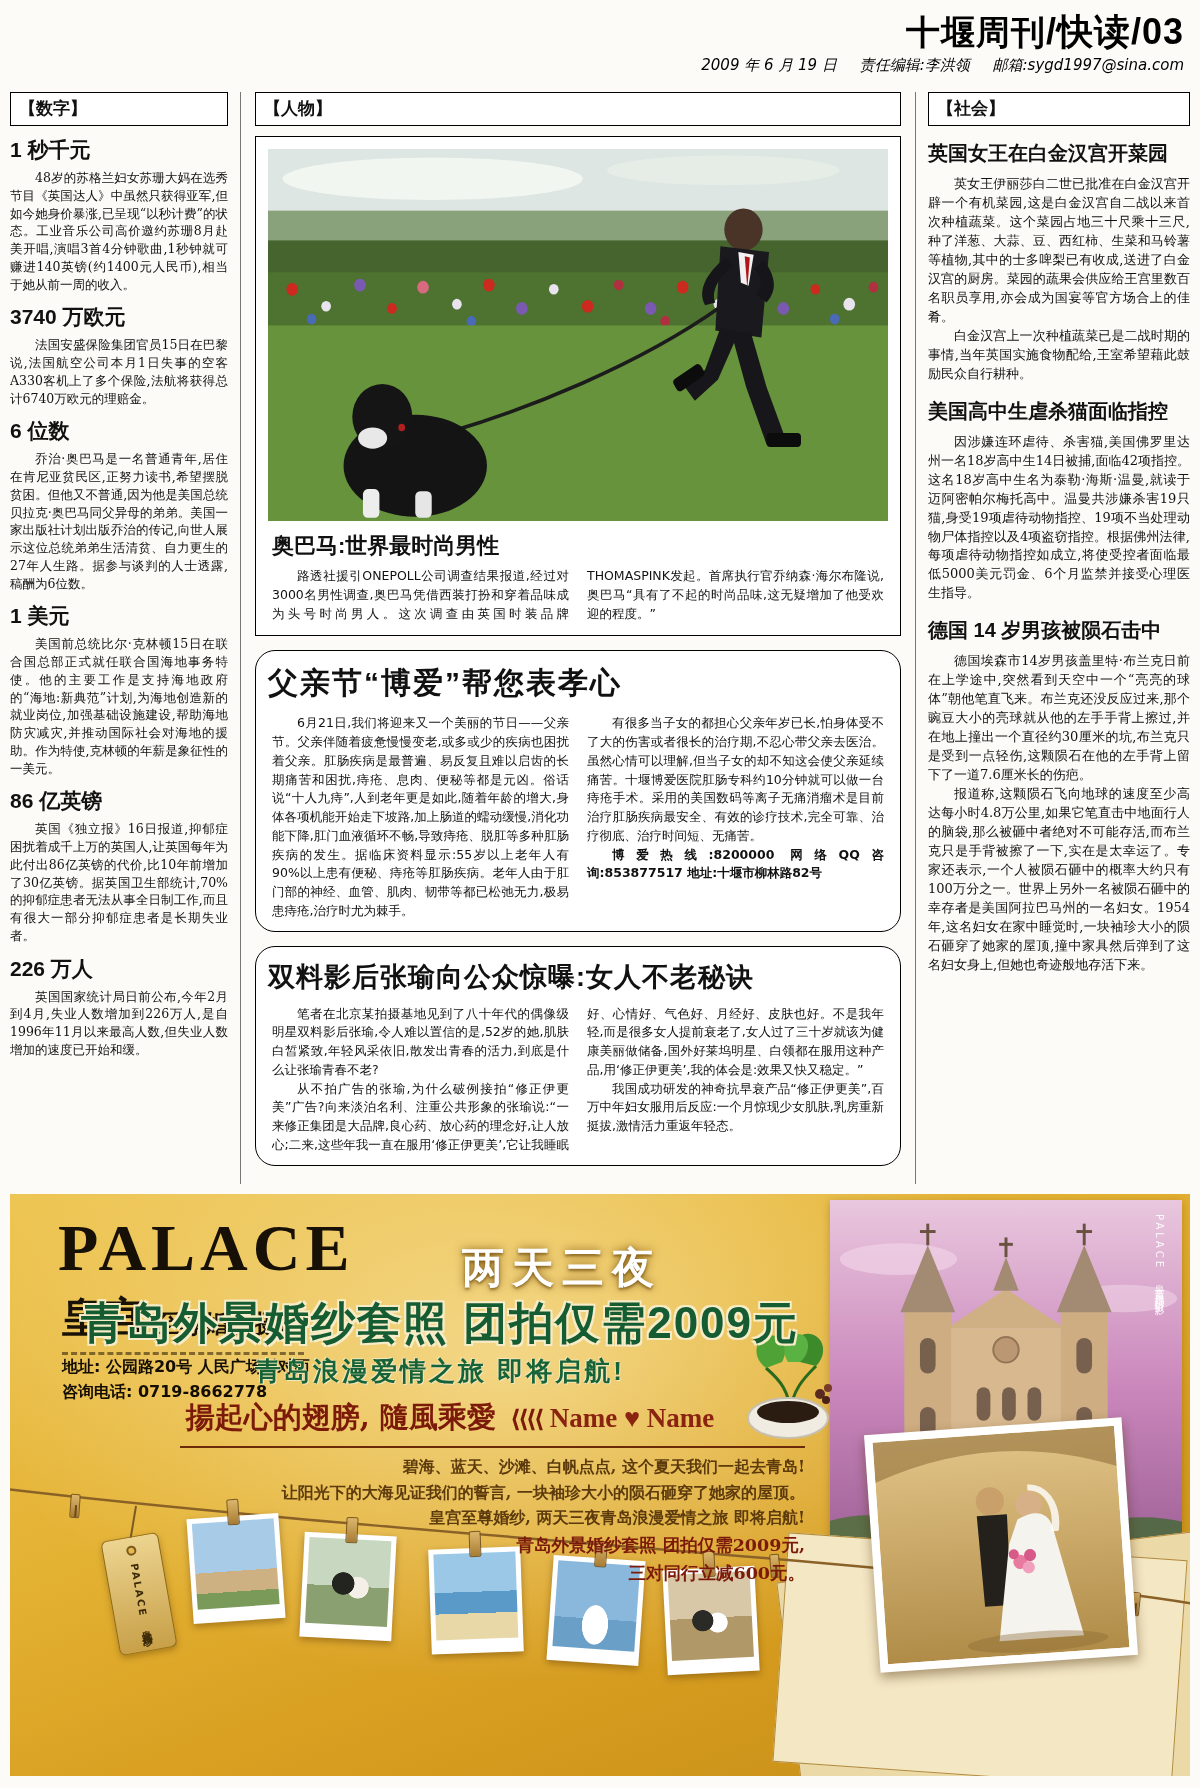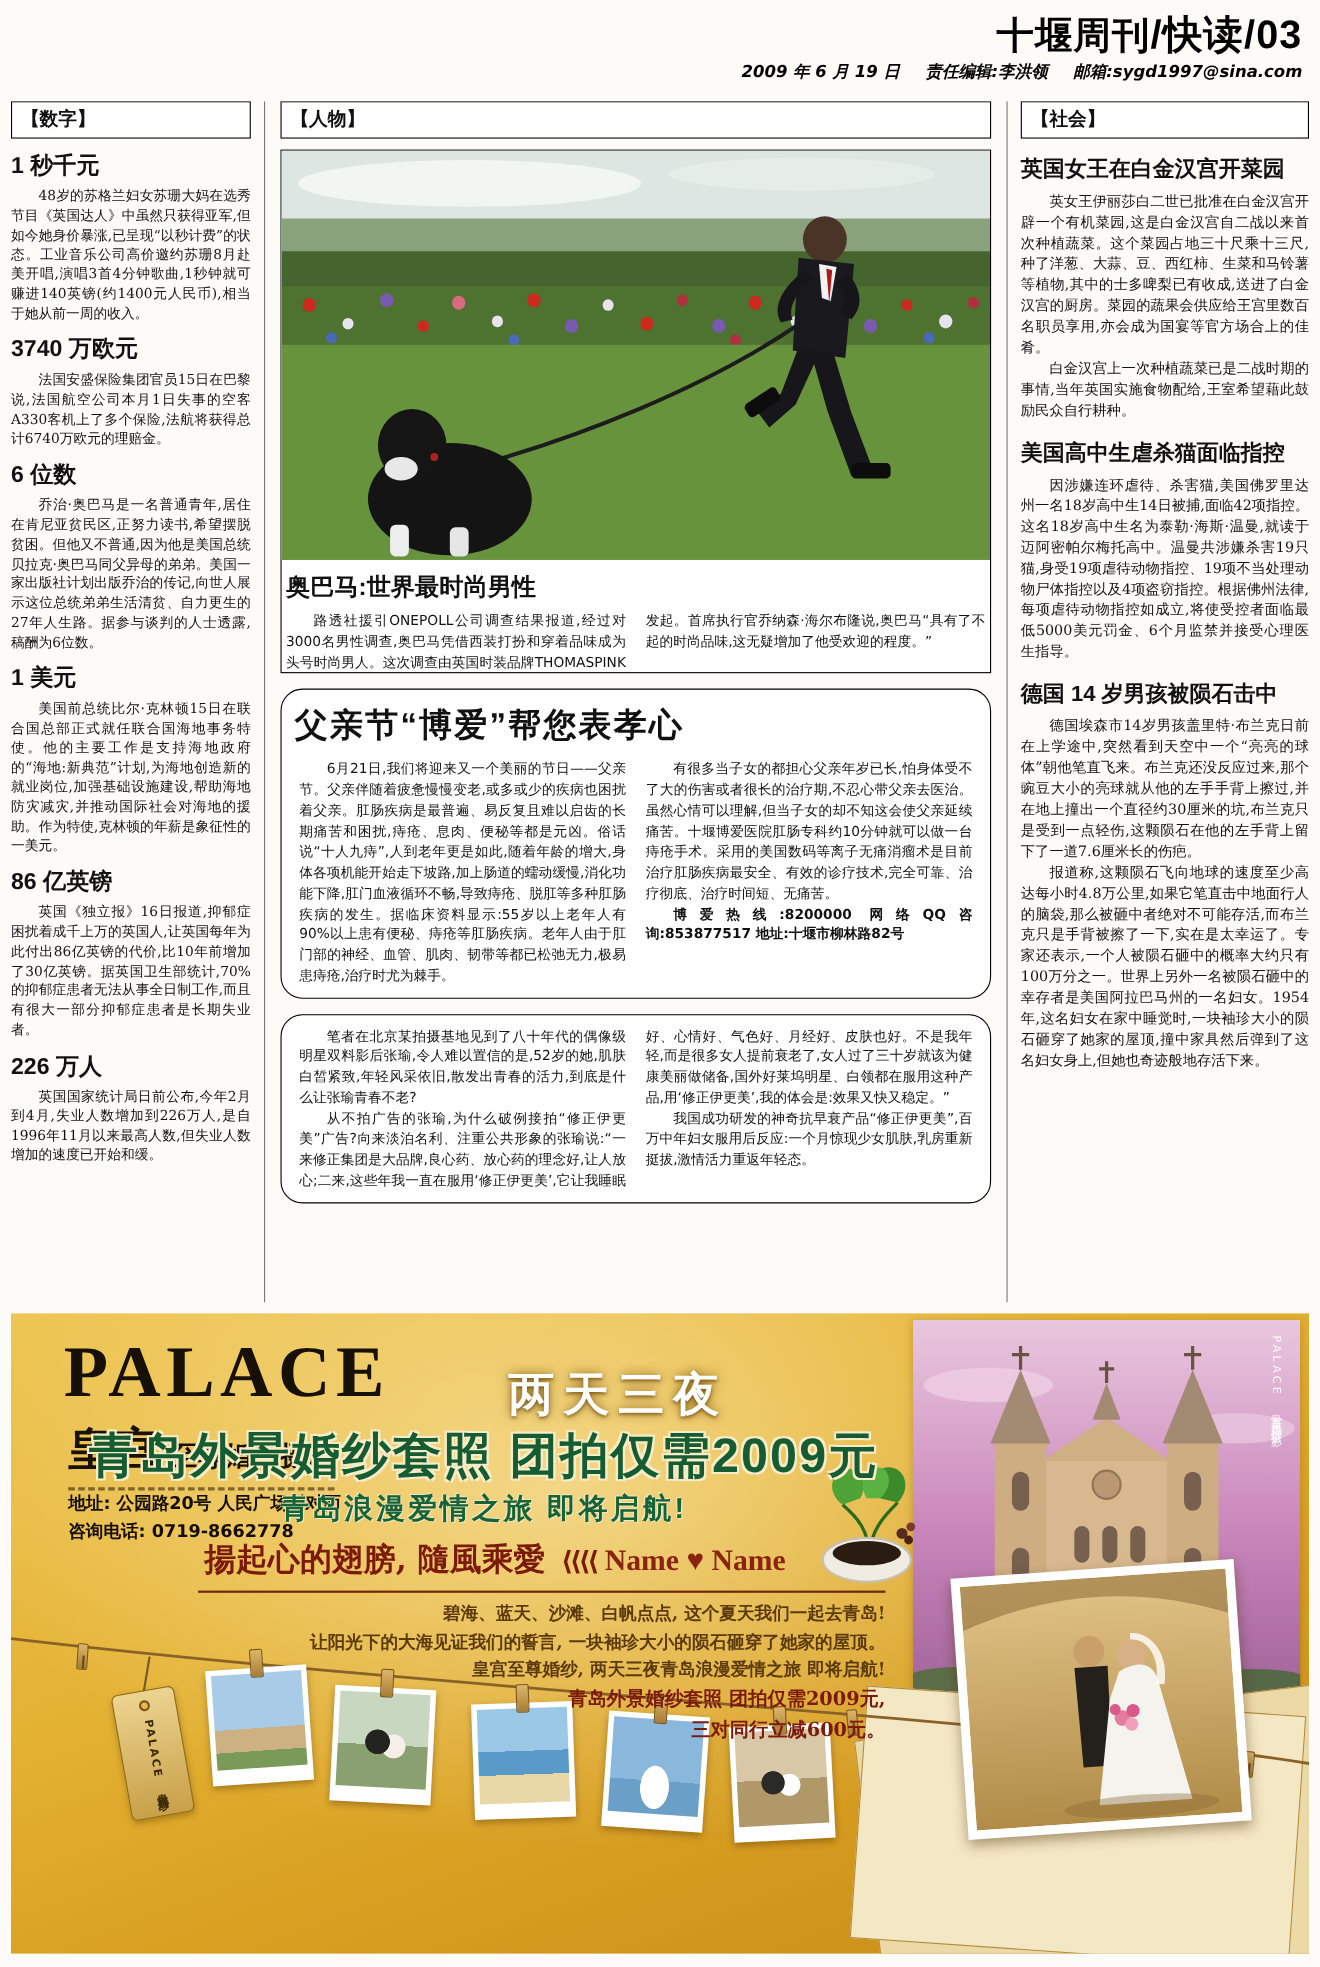--- a/index.html
+++ b/index.html
@@ -3,38 +3,38 @@
 <meta charset="utf-8">
 <style>
   * { margin:0; padding:0; box-sizing:border-box; }
   body { width:1200px; height:1788px; background:#fcfbf8; font-family:"DejaVu Sans",sans-serif; color:#111; overflow:hidden; }
 
   
   .page-header { position:relative; height:92px; }
   .masthead { position:absolute; right:16px; top:8px; font-family:"Liberation Sans",sans-serif; font-size:34px; letter-spacing:1px; color:#000; }
   .masthead .mh-light { font-weight:600; }
   .masthead .mh-heavy { font-weight:900; font-size:36px; }
-  .dateline { position:absolute; right:16px; top:56px; font-style:italic; font-weight:bold; font-size:15px; color:#000; }
+  .dateline { position:absolute; right:16px; top:56px; font-style:italic; font-weight:normal; font-size:15px; color:#000; }
   .dateline span { margin-left:18px; }
 
   
   .content { display:flex; margin:0 10px; height:1092px; overflow:hidden; }
   .col-left  { width:230px; padding-right:12px; }
   .col-mid   { width:676px; padding:0 14px; border-left:1px solid #777; border-right:1px solid #777; }
   .col-right { flex:1; padding-left:12px; }
 
   .section-label { border:1.5px solid #000; padding:4px 8px 5px; font-family:"Liberation Sans",sans-serif; font-weight:bold; font-size:17px; margin-bottom:10px; background:#fff; }
 
   
   .digit-heading { font-family:"Liberation Sans",sans-serif; font-weight:bold; font-size:21px; margin:10px 0 5px; }
   .digit-body { font-family:"DejaVu Serif",serif; font-size:12.5px; line-height:1.42; text-align:justify; text-indent:2em; }
 
   
   .box { border:1.5px solid #000; padding:10px 12px; background:#fff; }
-  .obama-box { padding:0; }
+  .obama-box { padding:12px; }
   .obama-photo { width:100%; height:372px; overflow:hidden; background:#cfd8cd; }
   .obama-photo svg { display:block; width:100%; height:100%; }
   .obama-caption { font-family:"Liberation Sans",sans-serif; font-weight:bold; font-size:22px; margin:10px 4px 6px; }
   .mid-body { font-size:12.5px; line-height:1.5; text-align:justify; padding:0 4px; }
   .two-col { columns:2; column-gap:18px; }
   .mid-body p { text-indent:2em; margin:0; }
   .father-box, .zy-box { margin-top:14px;border-radius:20px; }
   .father-title { font-family:"Liberation Sans",sans-serif; font-weight:900; font-size:30px; letter-spacing:2px; margin:2px 0 10px; }
   .zy-title { font-family:"Liberation Sans",sans-serif; font-weight:900; font-size:27px; letter-spacing:1px; margin:2px 0 10px; }
   .hotline { font-weight:bold; }
@@ -213,20 +213,21 @@
     <article class="box father-box">
       <h2 class="father-title">父亲节“博爱”帮您表孝心</h2>
       <div class="mid-body two-col">
         <p>6月21日,我们将迎来又一个美丽的节日——父亲节。父亲伴随着疲惫慢慢变老,或多或少的疾病也困扰着父亲。肛肠疾病是最普遍、易反复且难以启齿的长期痛苦和困扰,痔疮、息肉、便秘等都是元凶。俗话说“十人九痔”,人到老年更是如此,随着年龄的增大,身体各项机能开始走下坡路,加上肠道的蠕动缓慢,消化功能下降,肛门血液循环不畅,导致痔疮、脱肛等多种肛肠疾病的发生。据临床资料显示:55岁以上老年人有90%以上患有便秘、痔疮等肛肠疾病。老年人由于肛门部的神经、血管、肌肉、韧带等都已松弛无力,极易患痔疮,治疗时尤为棘手。</p>
         <p>有很多当子女的都担心父亲年岁已长,怕身体受不了大的伤害或者很长的治疗期,不忍心带父亲去医治。虽然心情可以理解,但当子女的却不知这会使父亲延续痛苦。十堰博爱医院肛肠专科约10分钟就可以做一台痔疮手术。采用的美国数码等离子无痛消瘤术是目前治疗肛肠疾病最安全、有效的诊疗技术,完全可靠、治疗彻底、治疗时间短、无痛苦。</p>
         <p class="hotline">博爱热线:8200000 网络QQ咨询:853877517 地址:十堰市柳林路82号</p>
       </div>
     </article>
 
     <article class="box zy-box">
+      <h2 class="zy-title">双料影后张瑜向公众惊曝:女人不老秘诀</h2>
       <div class="mid-body two-col">
         <p>笔者在北京某拍摄基地见到了八十年代的偶像级明星双料影后张瑜,令人难以置信的是,52岁的她,肌肤白皙紧致,年轻风采依旧,散发出青春的活力,到底是什么让张瑜青春不老?</p>
         <p>从不拍广告的张瑜,为什么破例接拍“修正伊更美”广告?向来淡泊名利、注重公共形象的张瑜说:“一来修正集团是大品牌,良心药、放心药的理念好,让人放心;二来,这些年我一直在服用‘修正伊更美’,它让我睡眠好、心情好、气色好、月经好、皮肤也好。不是我年轻,而是很多女人提前衰老了,女人过了三十岁就该为健康美丽做储备,国外好莱坞明星、白领都在服用这种产品,用‘修正伊更美’,我的体会是:效果又快又稳定。”</p>
         <p>我国成功研发的神奇抗早衰产品“修正伊更美”,百万中年妇女服用后反应:一个月惊现少女肌肤,乳房重新挺拔,激情活力重返年轻态。</p>
       </div>
     </article>
   </main>
 
   <aside class="col-right">
     <div class="section-label">【社会】</div>

